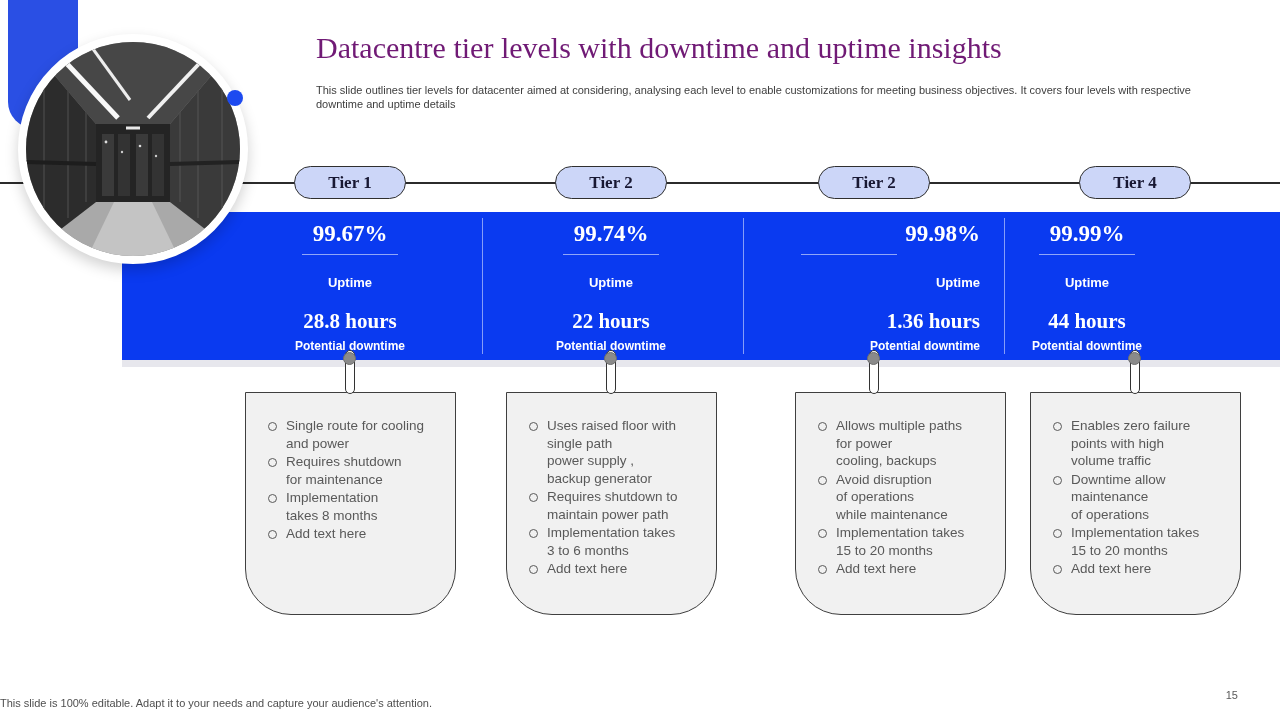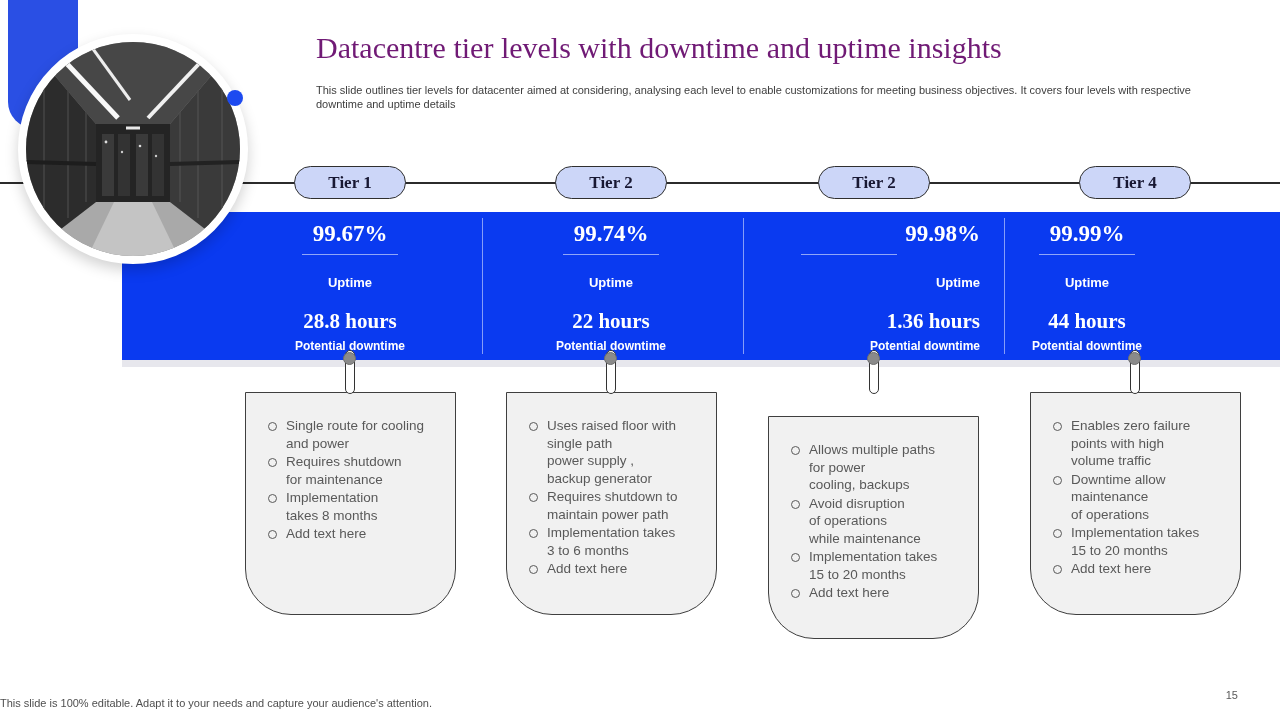--- a/index.html
+++ b/index.html
@@ -49,21 +49,21 @@
                border-radius:5px;z-index:6;}
   .cap-1{left:345px;} .cap-2{left:606px;} .cap-3{left:869px;} .cap-4{left:1130px;}
   .pin-head{position:absolute;top:352px;width:13px;height:13px;background:var(--pin-gray,#8a8a8a);
             border:1px solid #6e6e6e;border-radius:50%;z-index:7;box-sizing:border-box;}
   .head-1{left:343px;} .head-2{left:604px;} .head-3{left:867px;} .head-4{left:1128px;}
 
   
   .info-box{position:absolute;top:392px;width:211px;height:223px;background:var(--box-fill,#f1f1f1);
             border:1px solid var(--box-border,#3f3f3f);border-radius:0 0 46px 46px;z-index:5;
             padding:24px 12px 11px 20px;box-sizing:border-box;}
-  .box-1{left:245px;} .box-2{left:506px;} .box-3{left:768px;margin-top:24px;} .box-4{left:1030px;}
+  .box-1{left:245px;} .box-2{left:506px;} .box-3{left:795px;} .box-4{left:1030px;}
   .bullet{display:flex;margin-bottom:1px;color:var(--bullet-text,#595959);font-size:13.5px;line-height:1.3;}
   .bullet-marker{flex:0 0 auto;width:7px;height:7px;border:1.4px solid #595959;border-radius:50%;
                  margin:5px 9px 0 2px;}
   .bullet-text{white-space:pre-line;}
 
   
   .footer-note{position:absolute;left:0;top:697px;width:1280px;text-align:left;font-size:11px;color:#4f4f4f;}
   .page-number{position:absolute;right:42px;top:689px;font-size:11px;color:#595959;}
 </style>
 </head>

